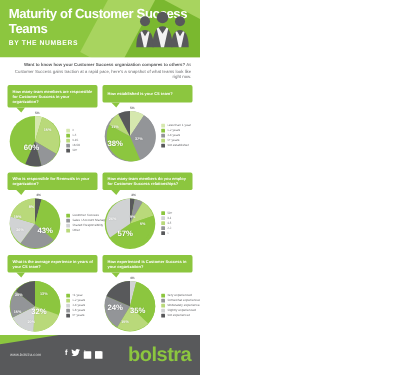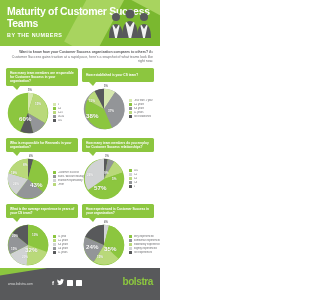--- a/index.html
+++ b/index.html
@@ -128,21 +128,21 @@
     color:#ffffff; font-size:6px; line-height:7px; font-weight:bold;
     display:inline-block;
   }
   .footer .sq {
     width:6px; height:6px; background:#ffffff; color:#58595b;
     font-size:4px; display:flex; align-items:center; justify-content:center;
     border-radius:0.5px;
   }
   .footer .logo {
     position:absolute; right:7px; top:8px;
-    color:#8cc63f; font-size:10px; font-weight:bold;
+    color:#8cc63f; font-size:16px; font-weight:bold;
     letter-spacing:-0.4px;
   }
 </style>
 </head>
 <body>
 
 <div id="page">
 
   <div class="header">
     <div class="slashA"></div>

